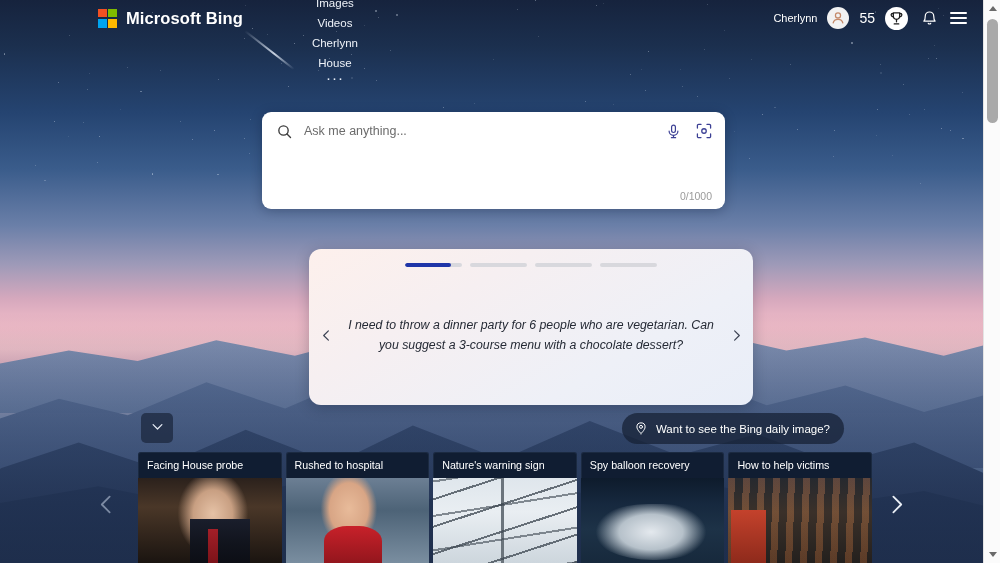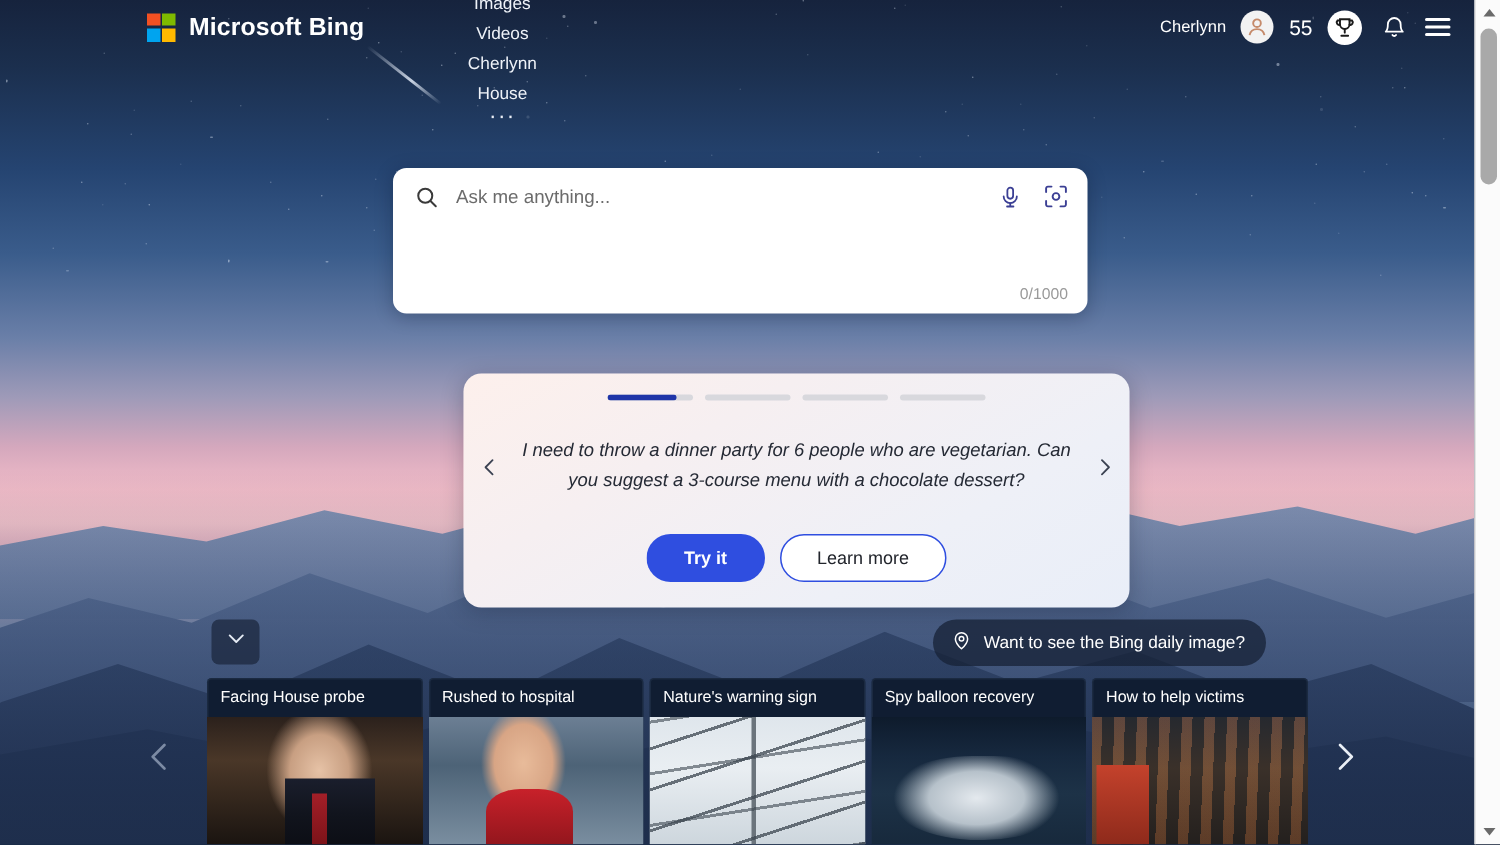--- a/index.html
+++ b/index.html
@@ -523,24 +523,20 @@
       </svg>
     </span>
     <p class="sugg-text">I need to throw a dinner party for 6 people who are vegetarian. Can you suggest a 3-course menu with a chocolate dessert?</p>
     <span class="sugg-arrow">
       <svg width="15" height="15" viewBox="0 0 24 24" fill="none" stroke="currentColor" stroke-width="1.9" stroke-linecap="round" stroke-linejoin="round">
         <path d="M9 4.5L16.5 12 9 19.5"></path>
       </svg>
     </span>
   </div>
 
-  <div class="sugg-buttons">
-    <button class="btn btn-primary">Try it</button>
-    <button class="btn btn-secondary">Learn more</button>
-  </div>
 </div>
 
 <div class="expand-btn">
   <span>
     <svg width="15" height="15" viewBox="0 0 24 24" fill="none" stroke="#e6ecf5" stroke-width="2" stroke-linecap="round" stroke-linejoin="round">
       <path d="M5 9l7 7 7-7"></path>
     </svg>
   </span>
 </div>
 

